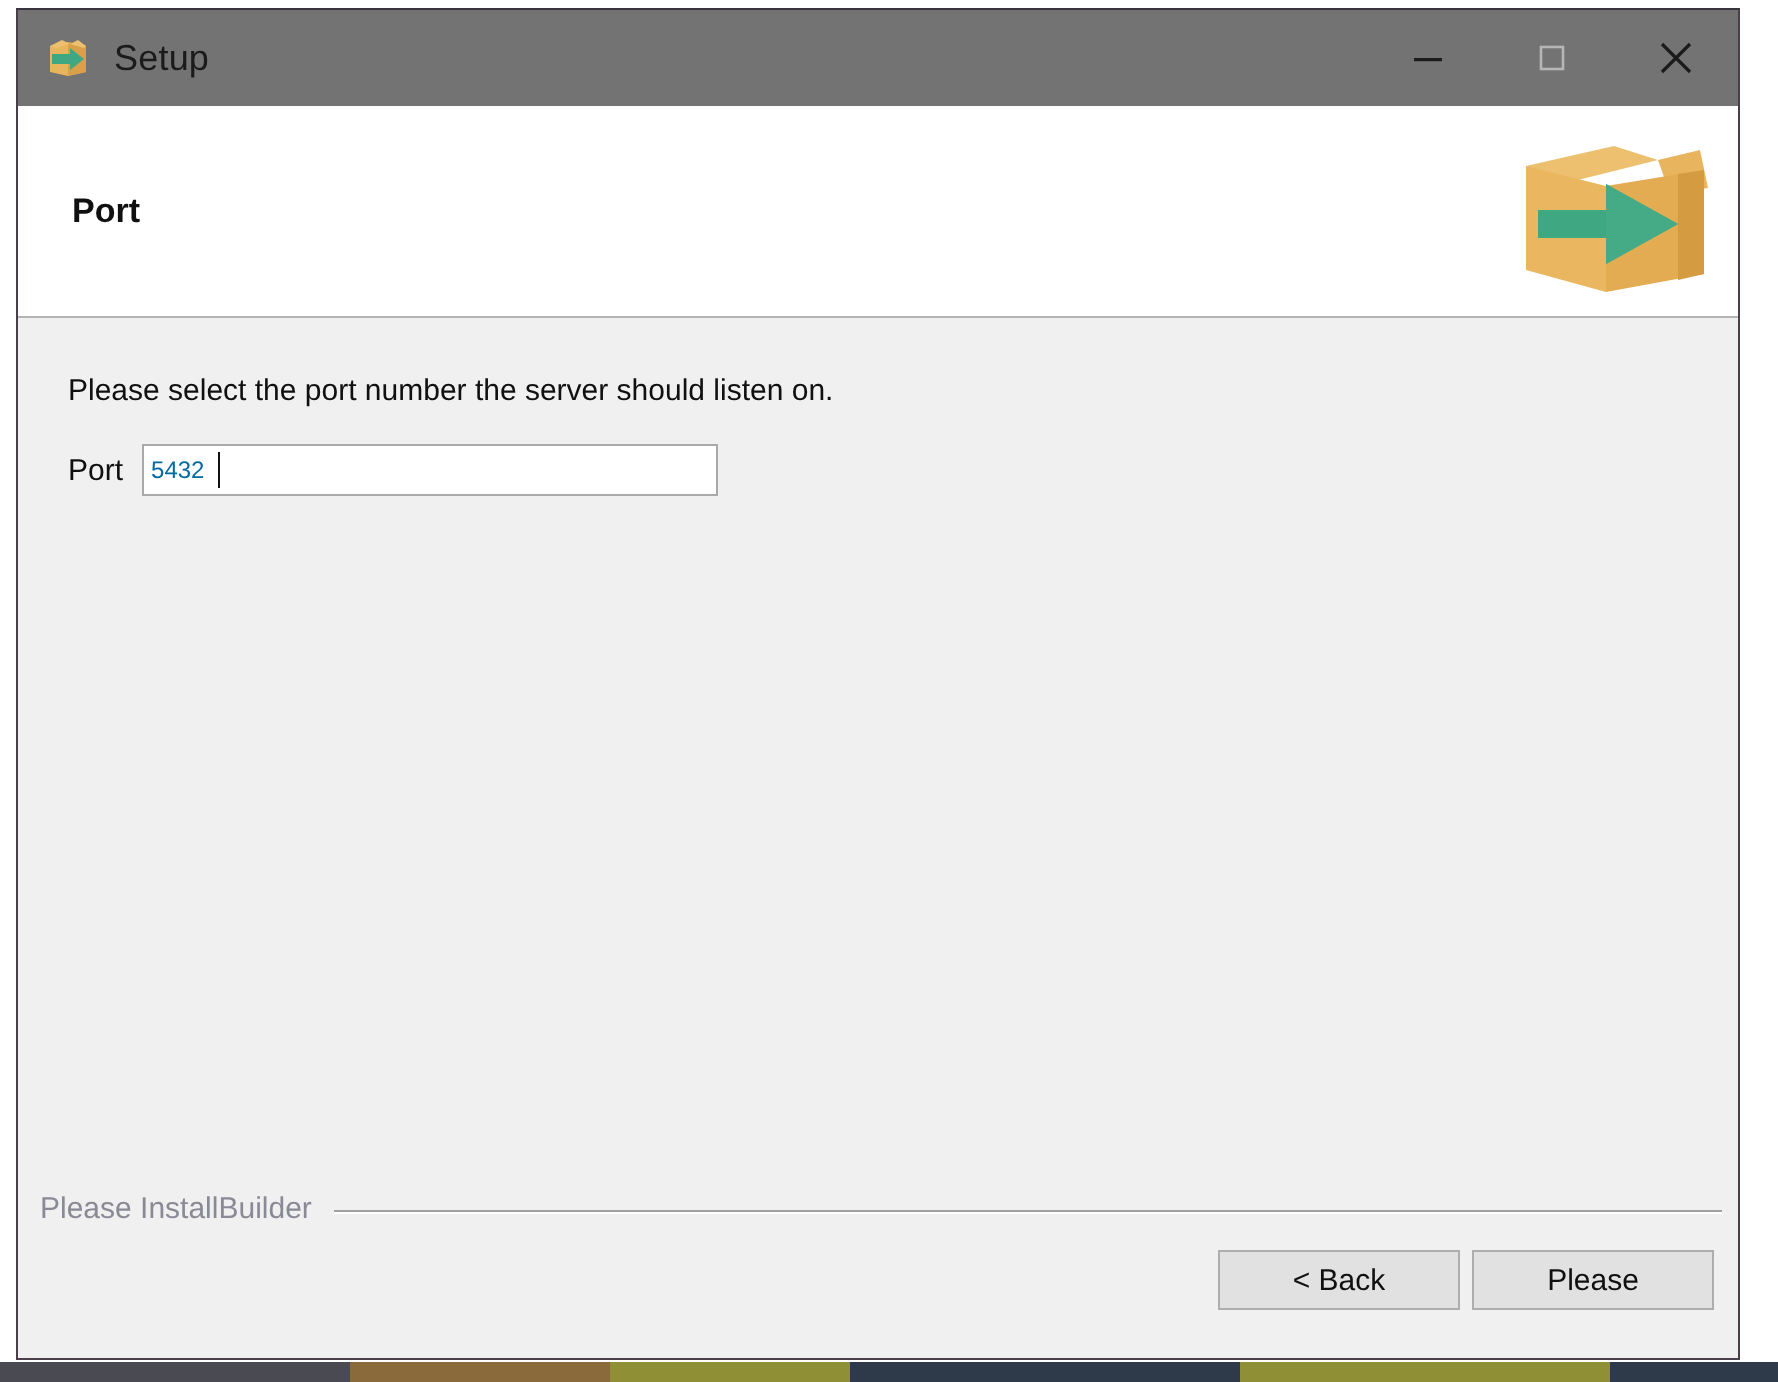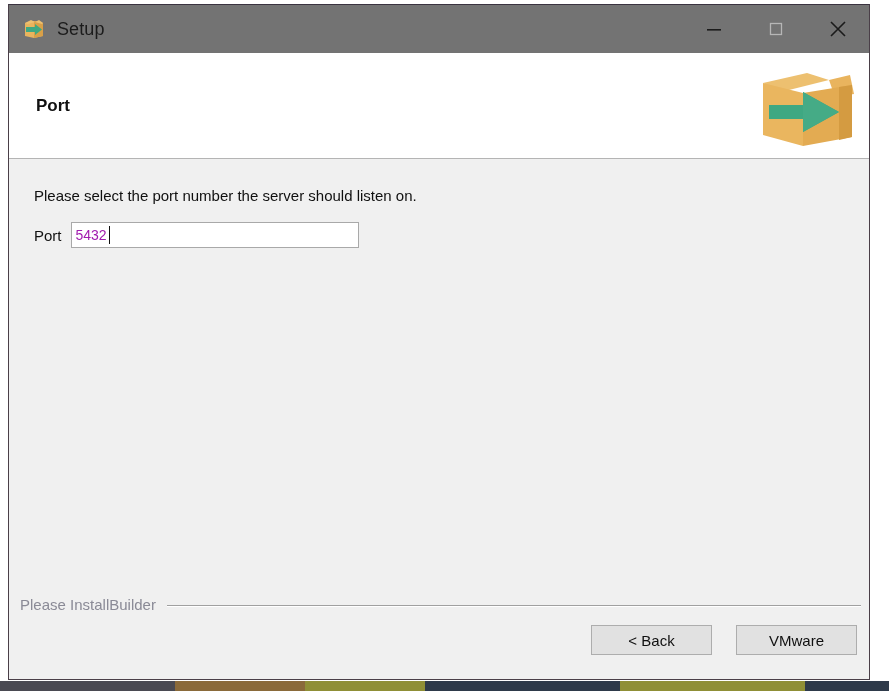--- a/index.html
+++ b/index.html
@@ -130,22 +130,22 @@
     font-size: 15px;
     color: #101010;
     margin-right: 9px;
   }
   #port-input {
     width: 288px;
     height: 26px;
     background: #ffffff;
     border: 1px solid #a9a9a9;
     font-family: "Liberation Sans", sans-serif;
-    font-size: 14px;
-    color: #a21caf;
+    font-size: 12px;
+    color: #0369a1;
     padding: 0 4px;
     line-height: 24px;
     outline: none;
     position: relative;
   }
   #port-input-wrap { position: relative; display: inline-block; }
   #caret {
     position: absolute;
     left: 38px;
     top: 4px;
@@ -181,21 +181,21 @@
     margin-left: 11px;
     margin-top: 2px;
     background: #ffffff;
     border-top: 1px solid #a0a0a0;
   }
   #button-bar {
     position: absolute;
     right: 12px;
     top: 35px;
     display: flex;
-    gap: 24px;
+    gap: 6px;
   }
   .dlg-btn {
     width: 121px;
     height: 30px;
     background: #e1e1e1;
     border: 1px solid #adadad;
     font-family: "Liberation Sans", sans-serif;
     font-size: 15px;
     color: #101010;
     cursor: default;
@@ -293,17 +293,17 @@
 
   <div id="footer-area">
 
     <div id="brand-row">
       <span id="brand-text">Please InstallBuilder</span>
       <span id="brand-rule"></span>
     </div>
 
     <div id="button-bar">
       <button class="dlg-btn">&lt; Back</button>
-      <button class="dlg-btn">VMware</button>
+      <button class="dlg-btn">Please</button>
     </div>
   </div>
 
 </div>
 
 </body></html>

